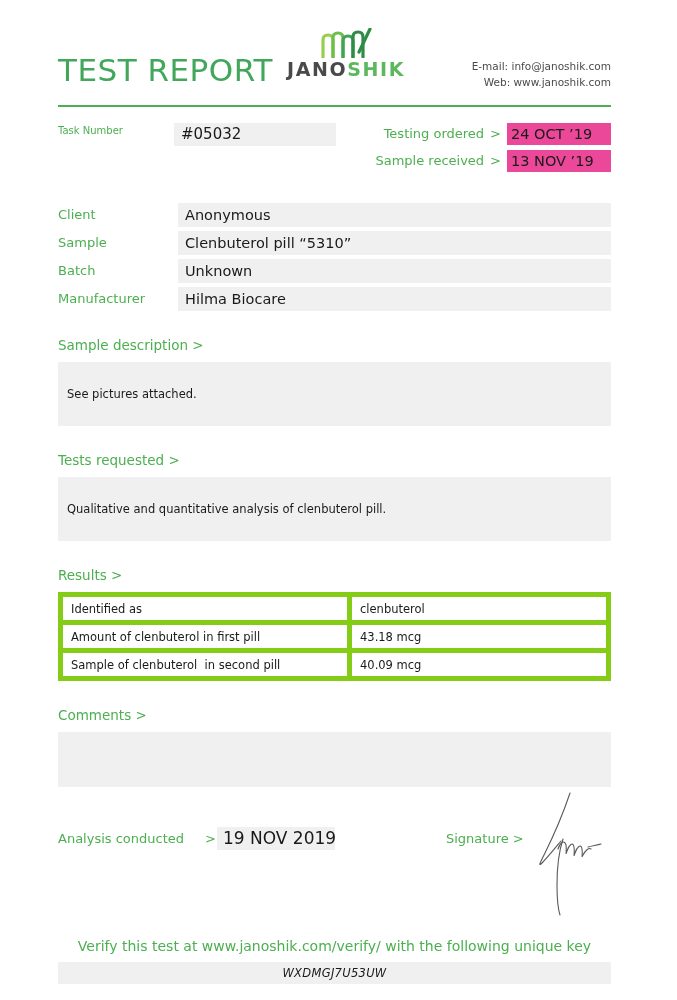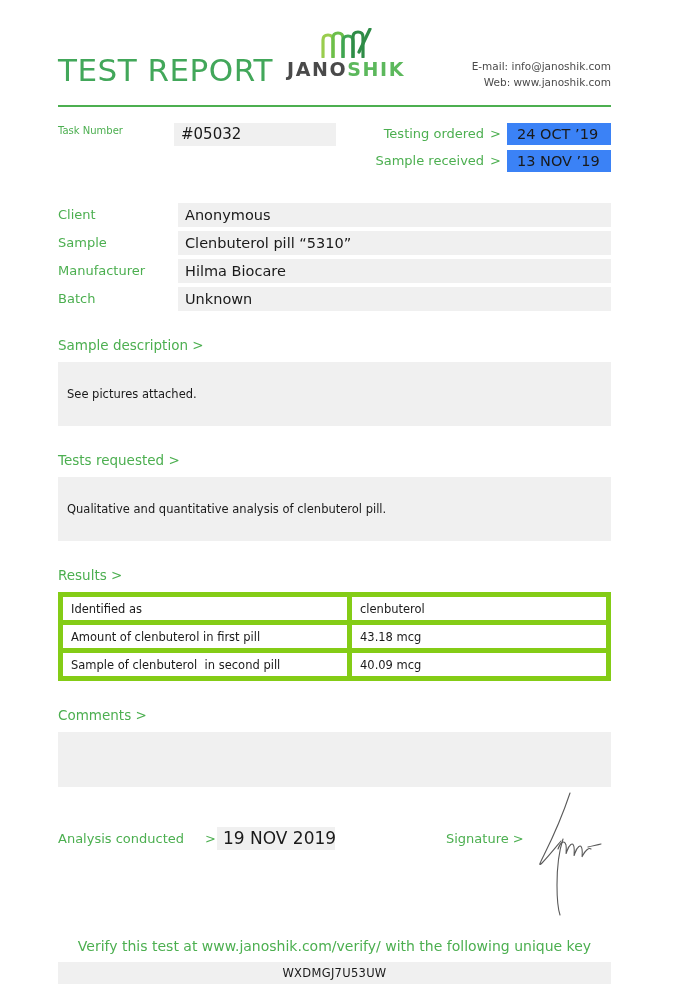--- a/index.html
+++ b/index.html
@@ -131,24 +131,24 @@
     font-size: 13px;
     color: #4caf50;
     line-height: 22px;
     margin: 0 6px;
   }
   .date-value {
     display: inline-block;
     min-width: 104px;
     height: 22px;
     line-height: 22px;
-    background: #3b82f6;
+    background: #ec4899;
     font-size: 14.5px;
     color: #1a1a1a;
-    padding: 0 10px;
+    padding: 0 4px;
     box-sizing: border-box;
     text-align: left;
   }
 
   
   .fields {
     margin-top: 22px;
   }
   .field-row {
     position: relative;
@@ -284,20 +284,21 @@
     margin-bottom: 8px;
   }
   .verify-key {
     background: #f0f0f0;
     height: 22px;
     line-height: 22px;
     text-align: center;
     font-size: 11.5px;
     color: #1a1a1a;
     letter-spacing: 0.3px;
+    font-style: italic;
   }
 </style>
 </head>
 <body>
 
 <div class="page">
   <div class="inner">
 
     <div class="header">
       <div class="report-title">TEST REPORT</div>
@@ -341,26 +342,26 @@
     <div class="fields">
       <div class="field-row">
         <div class="field-label">Client</div>
         <div class="field-value">Anonymous</div>
       </div>
       <div class="field-row">
         <div class="field-label">Sample</div>
         <div class="field-value">Clenbuterol pill “5310”</div>
       </div>
       <div class="field-row">
+        <div class="field-label">Batch</div>
+        <div class="field-value">Unknown</div>
+      </div>
+      <div class="field-row">
         <div class="field-label">Manufacturer</div>
         <div class="field-value">Hilma Biocare</div>
-      </div>
-      <div class="field-row">
-        <div class="field-label">Batch</div>
-        <div class="field-value">Unknown</div>
       </div>
     </div>
 
     <div class="section">
       <div class="section-head">Sample description &gt;</div>
       <div class="section-box tall">See pictures attached.</div>
     </div>
 
     <div class="section">
       <div class="section-head">Tests requested &gt;</div>

